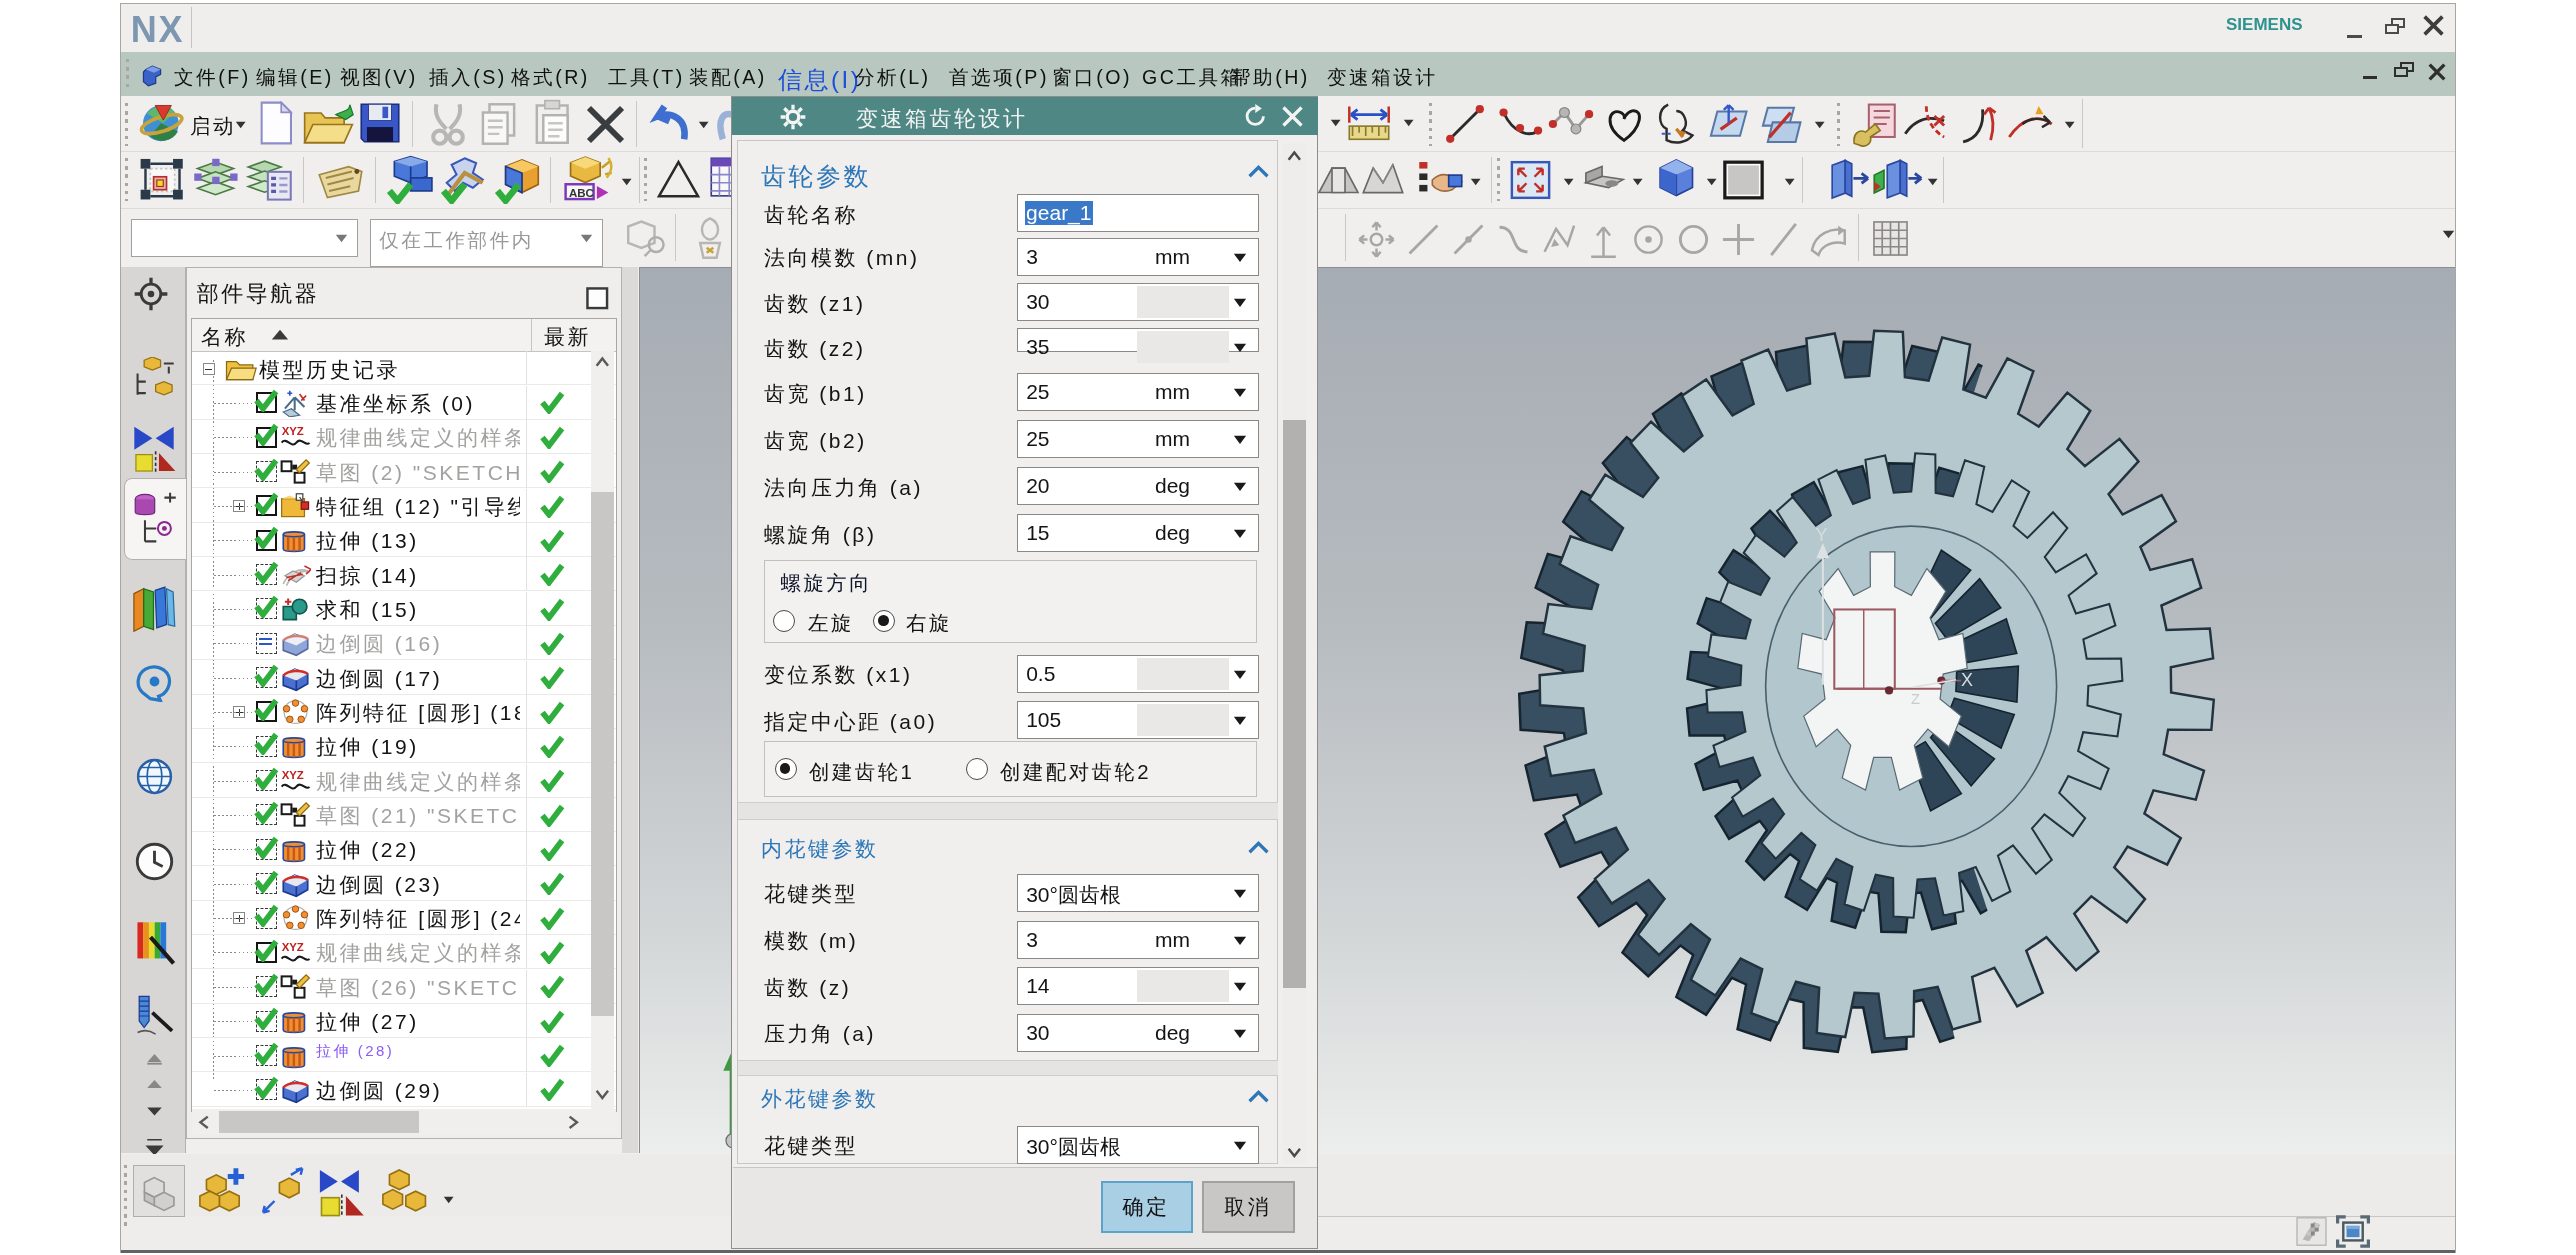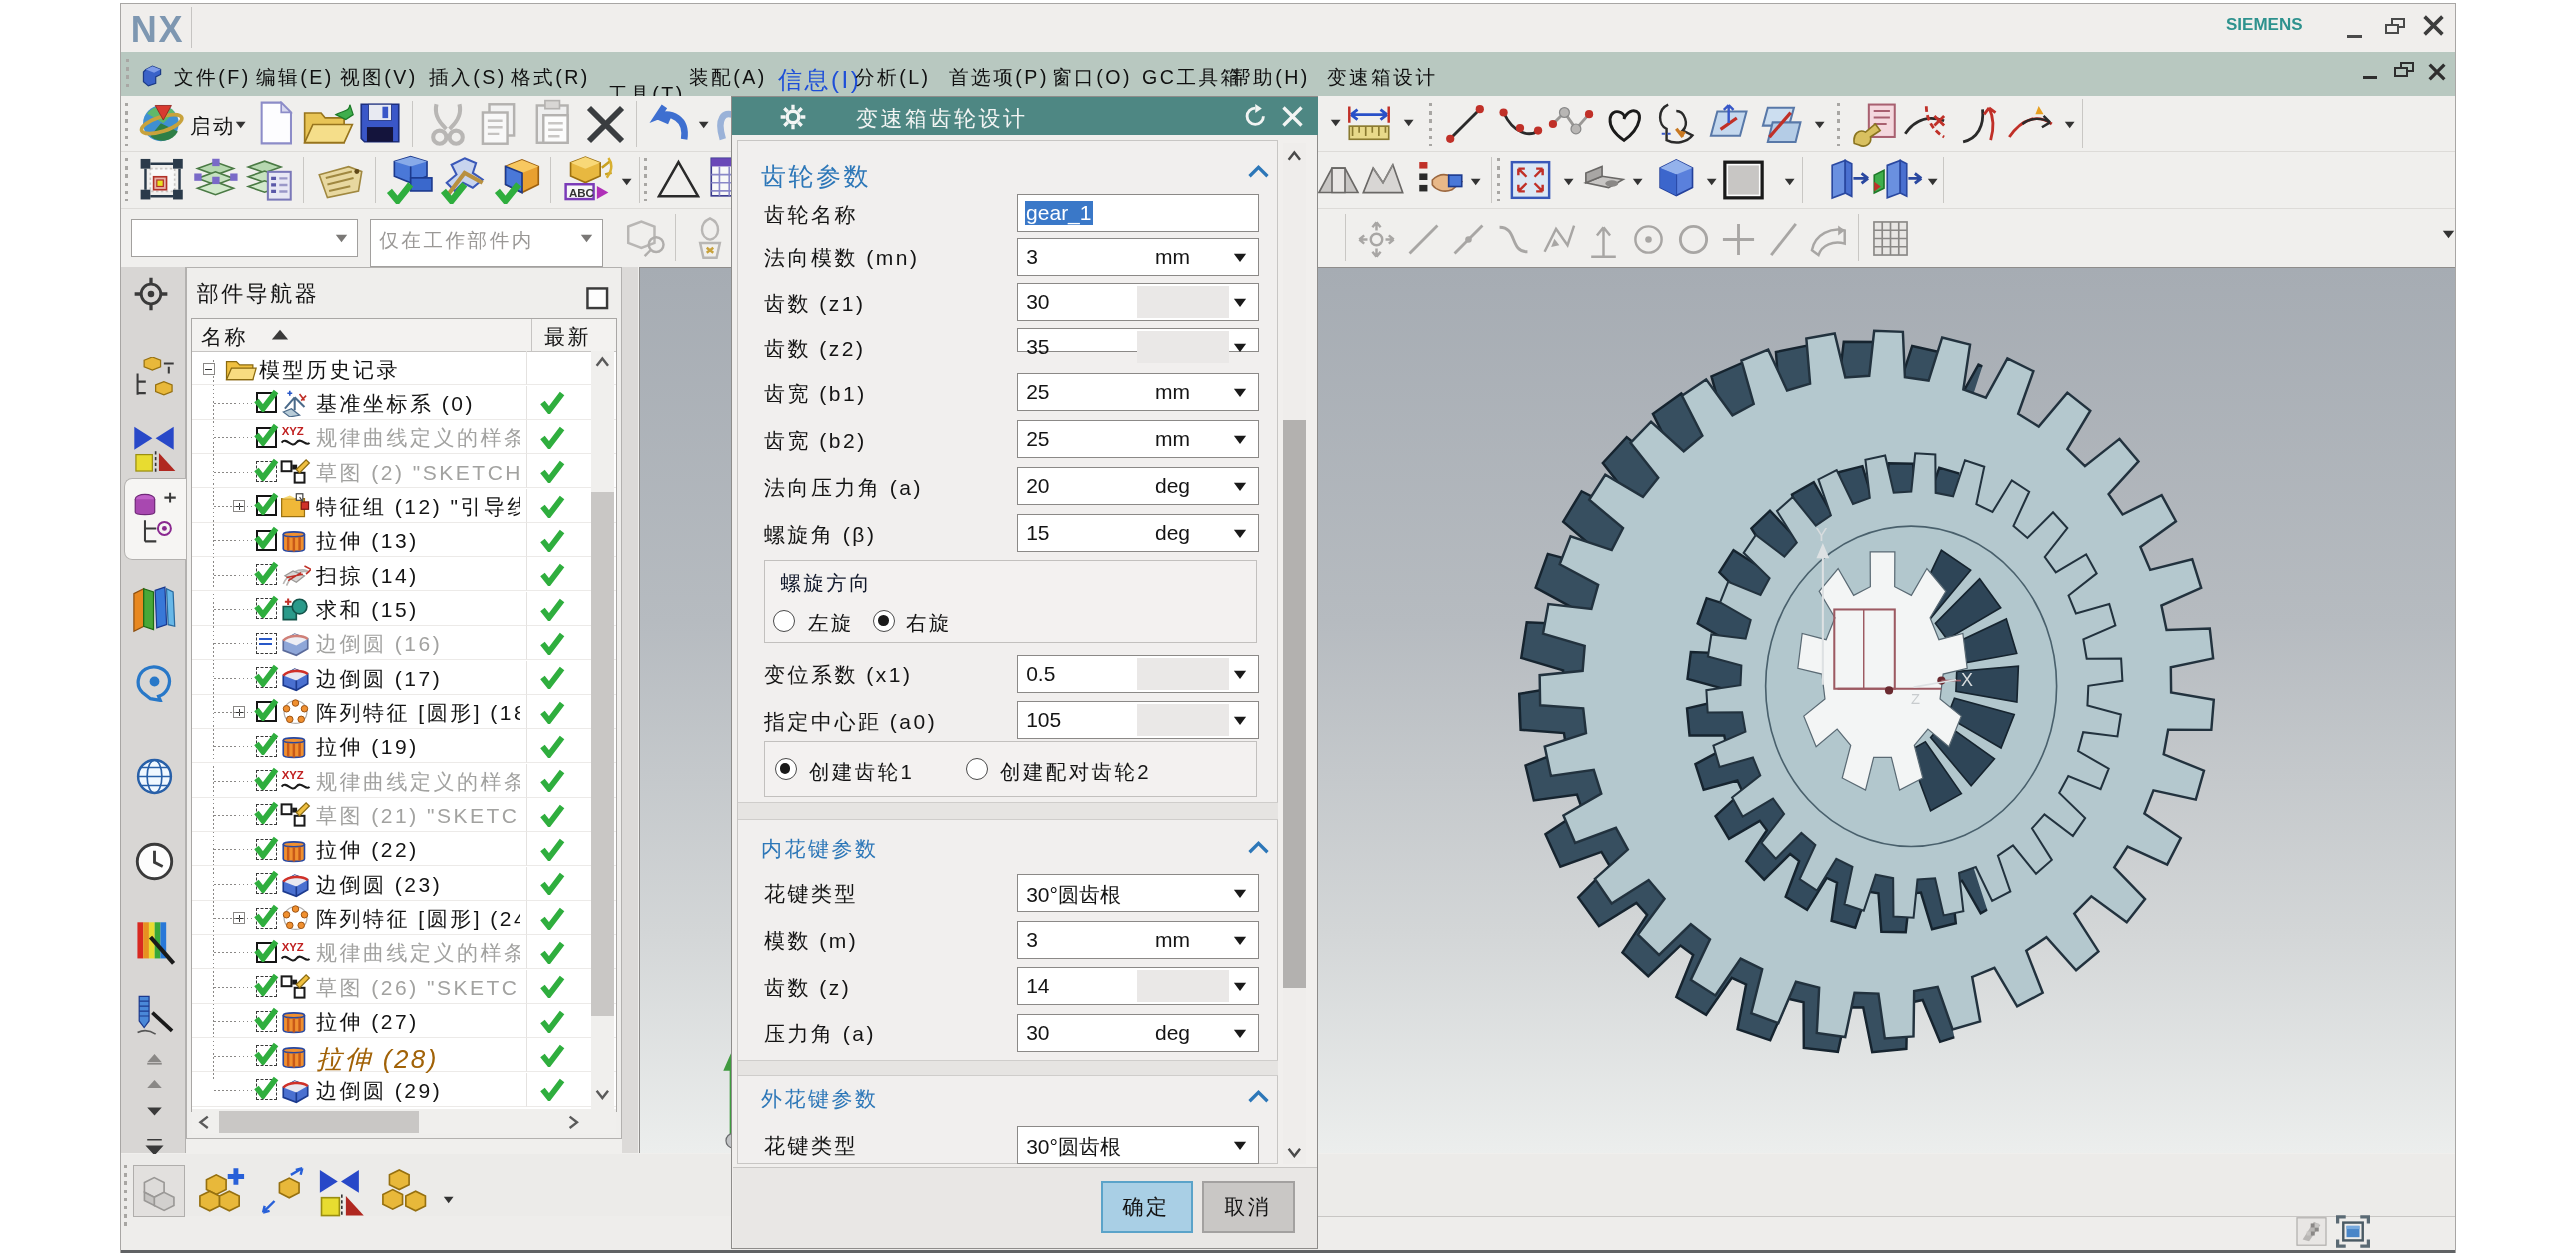--- a/index.html
+++ b/index.html
@@ -36,21 +36,21 @@
     <div class="handle" style="left:4.9px;top:6.5px;height:33px;"></div>
     <svg class="ab" style="left:19.6px;top:10.6px;" width="24.5" height="24.5" viewBox="0 0 30 30">
       <path d="M6 8 L14 4 L24 8 L24 14 L18 17 L18 25 L9 28 L3 23 L3 11 Z" fill="#3a62c8" stroke="#1c3a86" stroke-width="1.5"></path>
       <path d="M6 8 L14 4 L24 8 L16 12 Z" fill="#7e9ce8"></path>
     </svg>
     <div class="ab ck" style="left:53px;top:12.3px;font-size:19.6px;color:#101010;">文件(F)</div>
     <div class="ab ck" style="left:135px;top:12.3px;font-size:19.6px;color:#101010;">编辑(E)</div>
     <div class="ab ck" style="left:219px;top:12.3px;font-size:19.6px;color:#101010;">视图(V)</div>
     <div class="ab ck" style="left:308px;top:12.3px;font-size:19.6px;color:#101010;">插入(S)</div>
     <div class="ab ck" style="left:390px;top:12.3px;font-size:19.6px;color:#101010;">格式(R)</div>
-    <div class="ab ck" style="left:487px;top:12.3px;font-size:19.6px;color:#101010;margin-top:17px;">工具(T)</div>
+    <div class="ab ck" style="left:487px;top:12.3px;font-size:19.6px;color:#101010;">工具(T)</div>
     <div class="ab ck" style="left:568px;top:12.3px;font-size:19.6px;color:#101010;">装配(A)</div>
     <div class="ab ck" style="left:657px;top:12.3px;font-size:24px;color:#1d4ed8;">信息(I)</div>
     <div class="ab ck" style="left:734px;top:12.3px;font-size:19.6px;color:#101010;">分析(L)</div>
     <div class="ab ck" style="left:828px;top:12.3px;font-size:19.6px;color:#101010;">首选项(P)</div>
     <div class="ab ck" style="left:931px;top:12.3px;font-size:19.6px;color:#101010;">窗口(O)</div>
     <div class="ab ck" style="left:1021px;top:12.3px;font-size:19.6px;color:#101010;">GC工具箱</div>
     <div class="ab ck" style="left:1110px;top:12.3px;font-size:19.6px;color:#101010;">帮助(H)</div>
     <div class="ab ck" style="left:1206px;top:12.3px;font-size:19.6px;color:#101010;">变速箱设计</div>
     <div class="ab" style="left:2242px;top:24px;width:14px;height:3.3px;background:#2e2e2e;"></div>
     <div class="ab" style="left:2273px;top:9.8px;width:21px;height:21px;">
@@ -857,21 +857,21 @@
 <div class="ab" style="left:27px;top:788px;width:41px;height:0.8px;background-image:repeating-linear-gradient(90deg,#8a8886 0 1.6px,transparent 1.6px 4.1px);"></div>
 <div class="ab" style="left:69px;top:777px;width:21px;height:21px;border:1.6px dashed #3a3a3a;background:#fff;box-sizing:border-box;"></div>
 <svg class="ab" style="left:67px;top:774px;" width="24.5" height="23" viewBox="0 0 30 28">
         <path d="M3 14 L11 24 L27 3" stroke="#2fae3e" stroke-width="7" fill="none"></path>
       </svg>
 <svg class="ab" style="left:93px;top:774px;" width="31" height="28" viewBox="0 0 38 34">
         <path d="M4 10 C4 6 30 6 30 10 L30 28 C30 32 4 32 4 28 Z" fill="#f09030" stroke="#2848a0" stroke-width="2"></path>
         <path d="M4 10 C4 14 30 14 30 10" fill="none" stroke="#2848a0" stroke-width="2"></path>
         <path d="M10 13 L10 30 M17 14 L17 31 M24 13 L24 30" stroke="#c85818" stroke-width="3"></path>
       </svg>
-<div class="ab ck" style="left:129px;max-width:204px;overflow:hidden;top:774px;font-size:26px;color:#a16207;font-style:italic;">拉伸 (28)</div>
+<div class="ab ck" style="left:129px;max-width:204px;overflow:hidden;top:774px;font-size:15px;color:#8b5cf6;">拉伸 (28)</div>
 <svg class="ab" style="left:353px;top:776px;" width="24.5" height="23" viewBox="0 0 30 28">
         <path d="M3 14 L11 24 L27 3" stroke="#2fae3e" stroke-width="7" fill="none"></path>
       </svg>
 <div class="ab" style="left:4.9px;top:805px;width:334px;height:34px;border-bottom:0.8px solid #eceae8;box-sizing:border-box;"></div>
 <div class="ab" style="left:339px;top:805px;width:90px;height:34px;border-bottom:0.8px solid #eceae8;border-left:0.8px solid #e4e2e0;box-sizing:border-box;"></div>
 <div class="ab" style="left:27px;top:822px;width:41px;height:0.8px;background-image:repeating-linear-gradient(90deg,#8a8886 0 1.6px,transparent 1.6px 4.1px);"></div>
 <div class="ab" style="left:69px;top:811px;width:21px;height:21px;border:1.6px dashed #3a3a3a;background:#fff;box-sizing:border-box;"></div>
 <svg class="ab" style="left:67px;top:808px;" width="24.5" height="23" viewBox="0 0 30 28">
         <path d="M3 14 L11 24 L27 3" stroke="#2fae3e" stroke-width="7" fill="none"></path>
       </svg>

